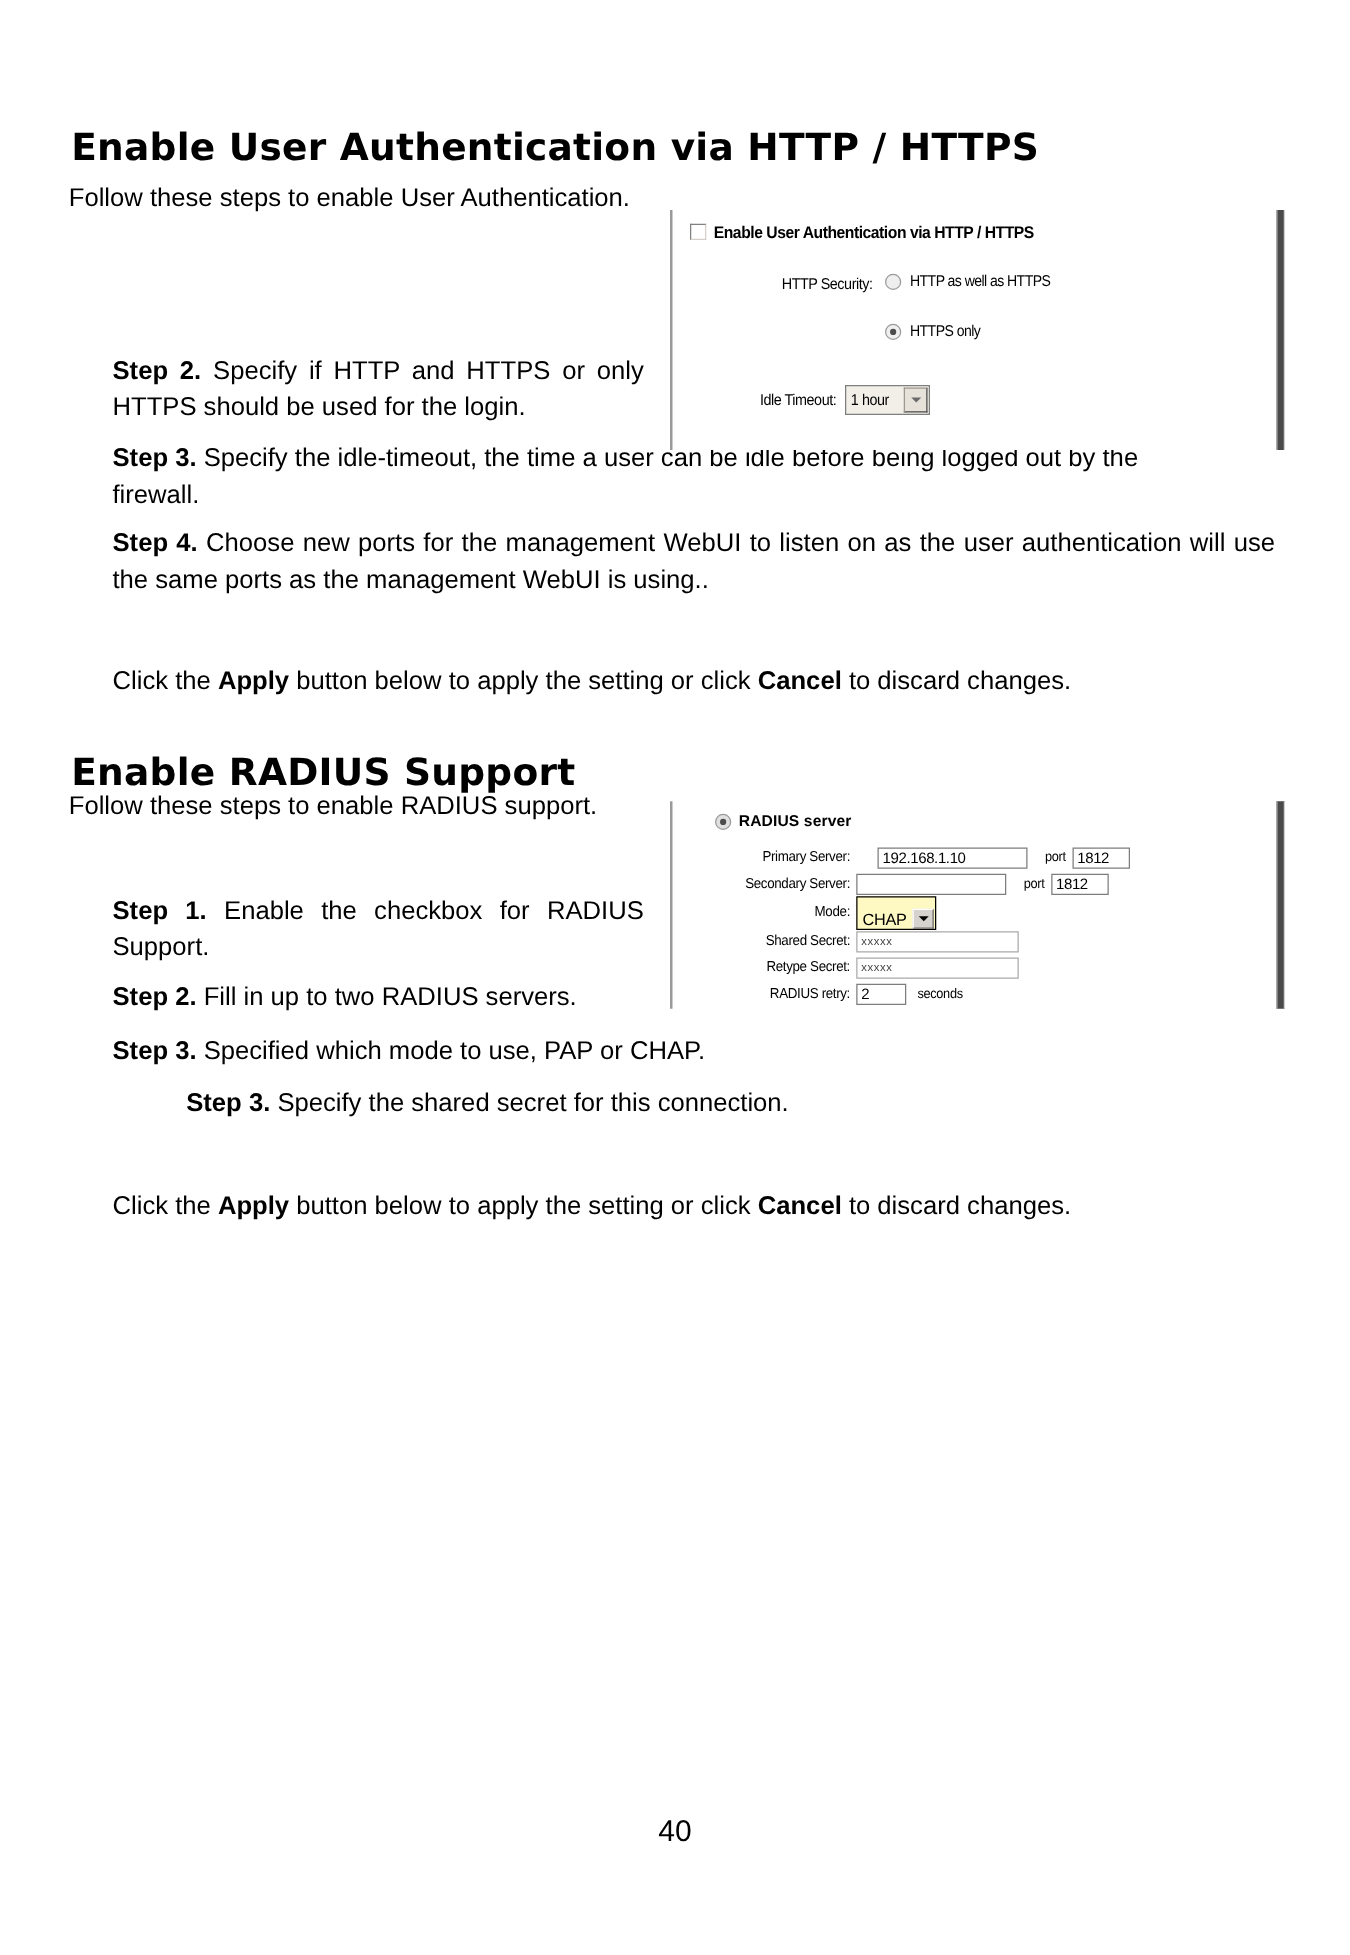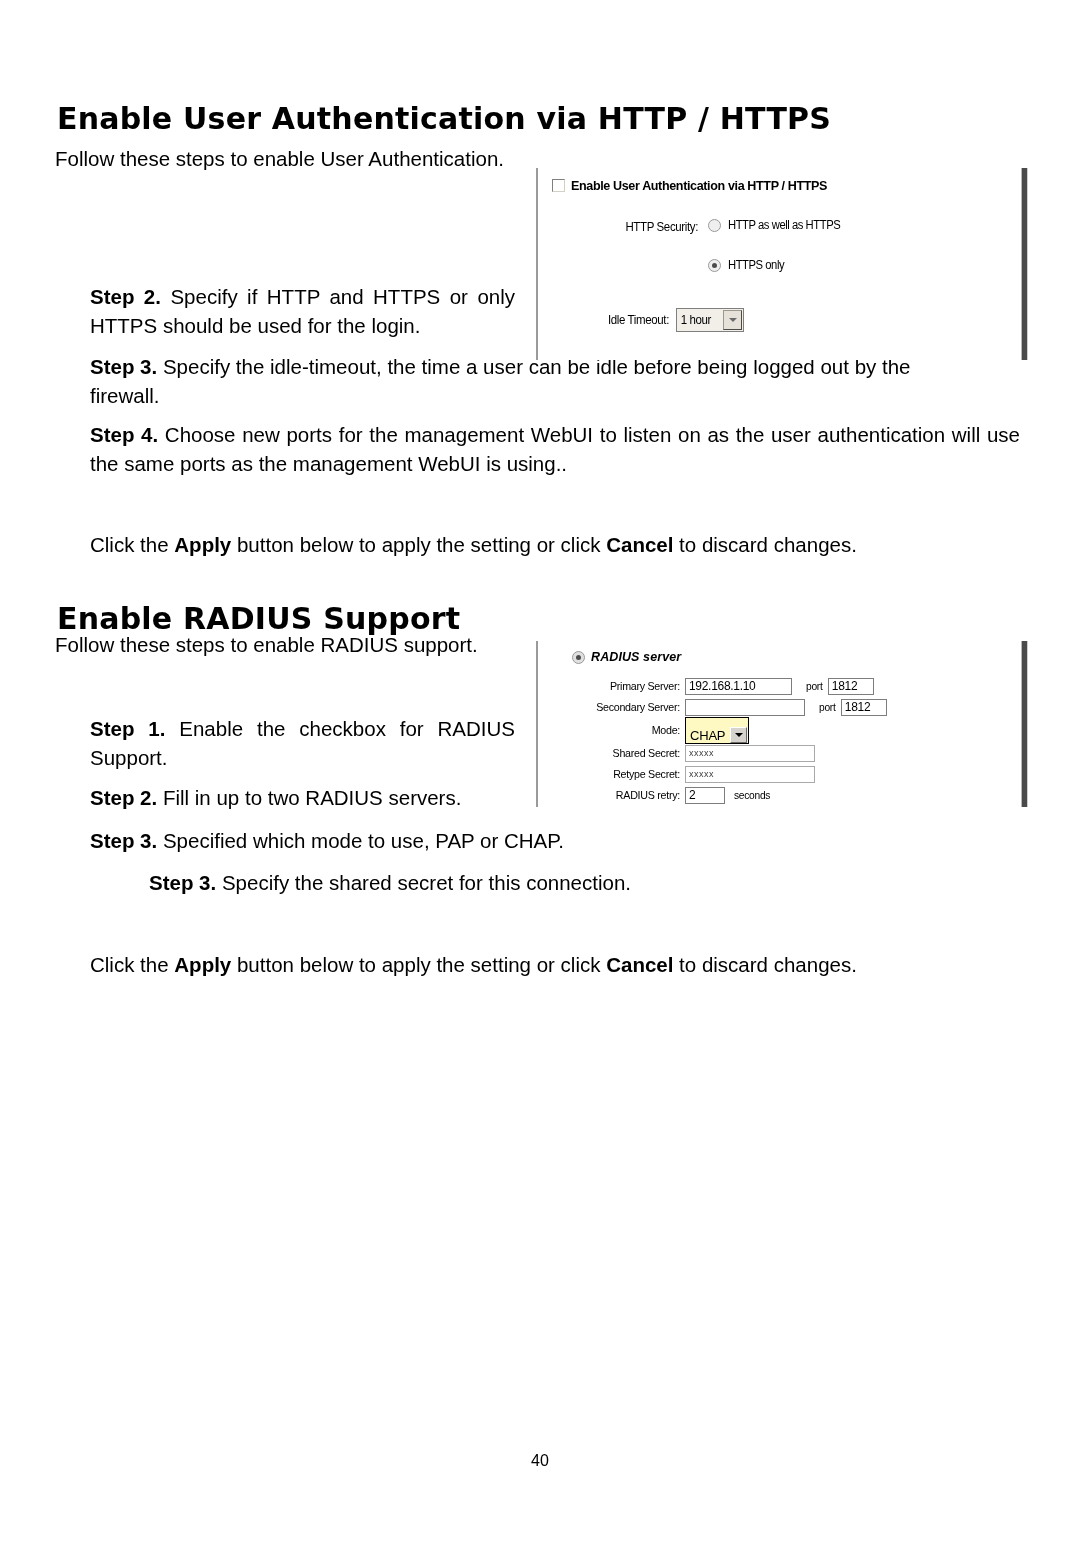--- a/index.html
+++ b/index.html
@@ -203,21 +203,20 @@
     display: flex;
     align-items: center;
     gap: 6px;
   }
   #radius-head .radio { background: #e0e0e0; }
   #radius-head .rh-text {
     font-size: 12.5px;
     font-weight: bold;
     letter-spacing: 0.1px;
     white-space: nowrap;
-    font-style: italic;
   }
   .r-row {
     position: absolute;
     display: flex;
     align-items: center;
     height: 18px;
   }
   .r-row .lbl {
     font-size: 11.5px;
     letter-spacing: -0.3px;
@@ -279,21 +278,21 @@
     justify-content: center;
     margin-right: 1px;
   }
 
   
   #page-number {
     position: absolute;
     left: 0; top: 1452px;
     width: 1080px;
     text-align: center;
-    font-size: 16px;
+    font-size: 24px;
     color: #000;
   }
 </style>
 </head>
 <body>
 
 <div class="page">
 
   <div class="section-heading" id="heading-http">Enable User Authentication via HTTP / HTTPS</div>
 
@@ -386,21 +385,21 @@
     <div class="panel-left-rule"></div>
     <div class="panel-right-rule"></div>
 
     <div id="radius-head">
       <span class="radio on"></span>
       <span class="rh-text">RADIUS server</span>
     </div>
 
     <div class="r-row" style="left:16px; top:36px;">
       <span class="lbl" style="width:128px;">Primary Server:</span>
-      <span class="txtbox" style="width:107px; margin-left:5px;">192.168.1.10</span>
+      <span class="txtbox" style="width:120px; margin-left:22px;">192.168.1.10</span>
       <span class="small-word" style="margin-left:14px;">port</span>
       <span class="txtbox" style="width:46px; margin-left:4px;">1812</span>
     </div>
 
     <div class="r-row" style="left:16px; top:57px;">
       <span class="lbl" style="width:128px;">Secondary Server:</span>
       <span class="txtbox" style="width:120px; margin-left:5px;"></span>
       <span class="small-word" style="margin-left:14px;">port</span>
       <span class="txtbox" style="width:46px; margin-left:4px;">1812</span>
     </div>

